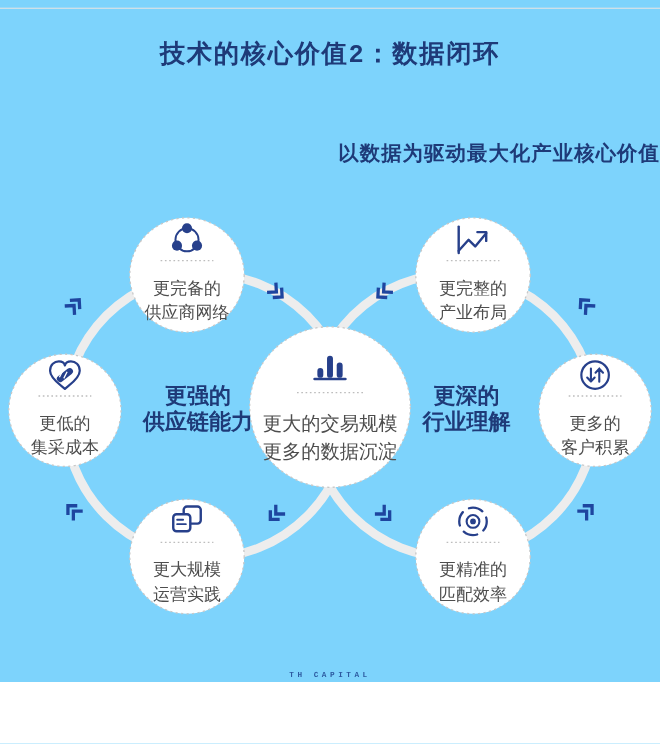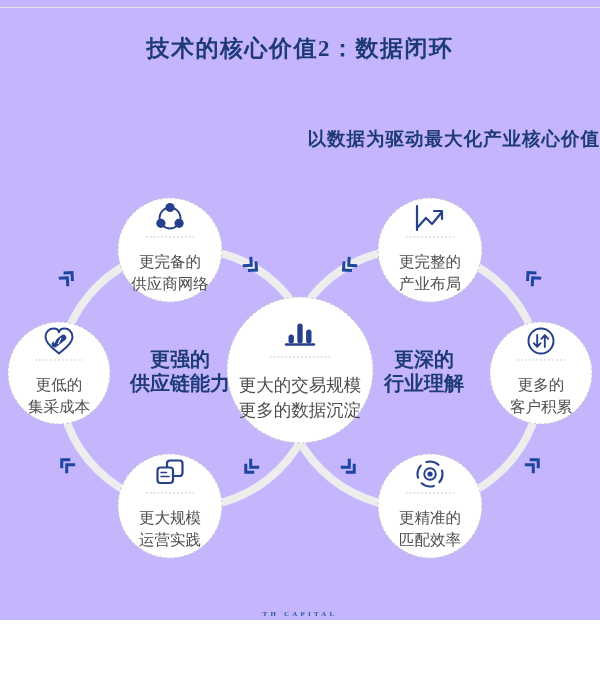--- a/index.html
+++ b/index.html
@@ -1,17 +1,17 @@
 <!DOCTYPE html>
 <html style="--navy: #1e3a78; --icon-blue: #27408b; --chevron-blue: #1e459f; --loop-gray: #ededed; --dot-border: #c8c8c8; --logo-blue: #2d5ba1;"><head>
 <meta charset="utf-8">
 <style>
   html,body{margin:0;padding:0;background:#fff;}
-  .page{position:relative;width:600px;height:620px;background:#c4b5fd;overflow:hidden;
-        font-family:Liberation Serif, serif;}
+  .page{position:relative;width:600px;height:620px;background:#7dd3fc;overflow:hidden;
+        font-family:Liberation Mono, monospace;}
   .top-line{position:absolute;top:7px;left:0;width:600px;height:1px;background:#e3e3e3;}
   .bottom-line{position:absolute;top:672px;left:0;width:600px;height:1px;background:#dcdcdc;}
   .title{position:absolute;top:33px;left:0;width:600px;text-align:center;
          font-size:23px;font-weight:bold;color:var(--navy);letter-spacing:1.5px;}
   .subtitle{position:absolute;top:126px;left:0;width:600px;text-align:right;
          font-size:18.5px;font-weight:bold;color:var(--navy);letter-spacing:1px;}
   .diagram{position:absolute;top:185px;left:0;}
   .loop{fill:none;stroke:var(--loop-gray);stroke-width:8;}
   .node-circle{fill:#fff;stroke:var(--dot-border);stroke-width:1.2;stroke-dasharray:2 3;}
   .chev{fill:none;stroke:var(--chevron-blue);stroke-width:3;stroke-linecap:butt;stroke-linejoin:miter;}

